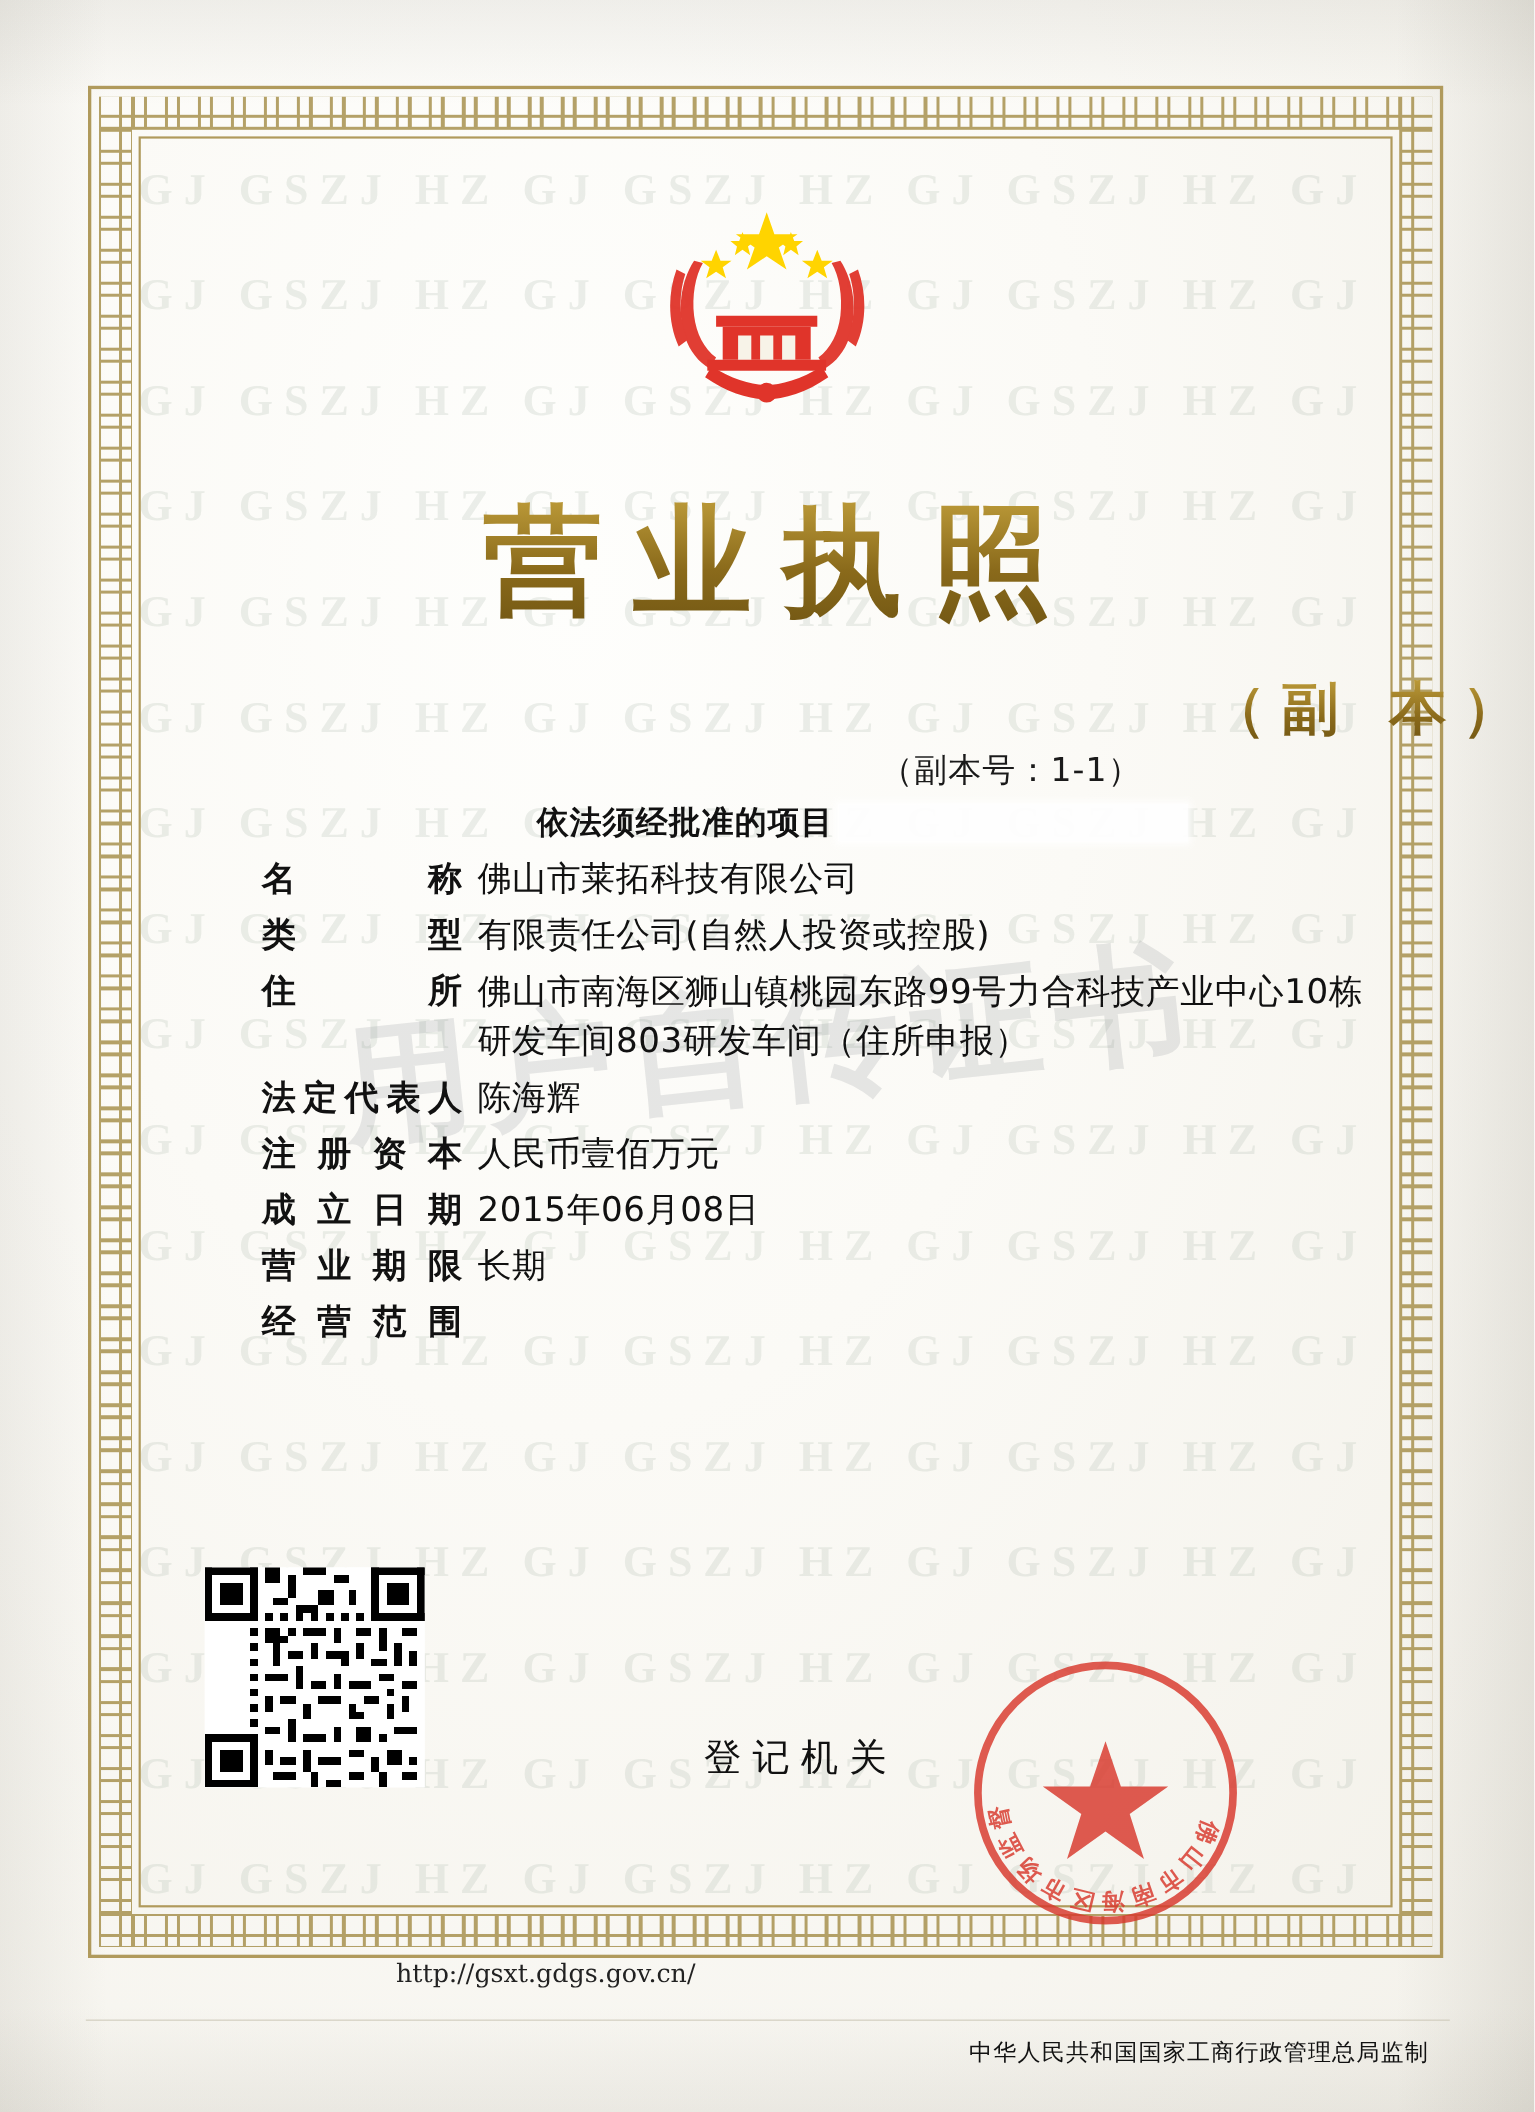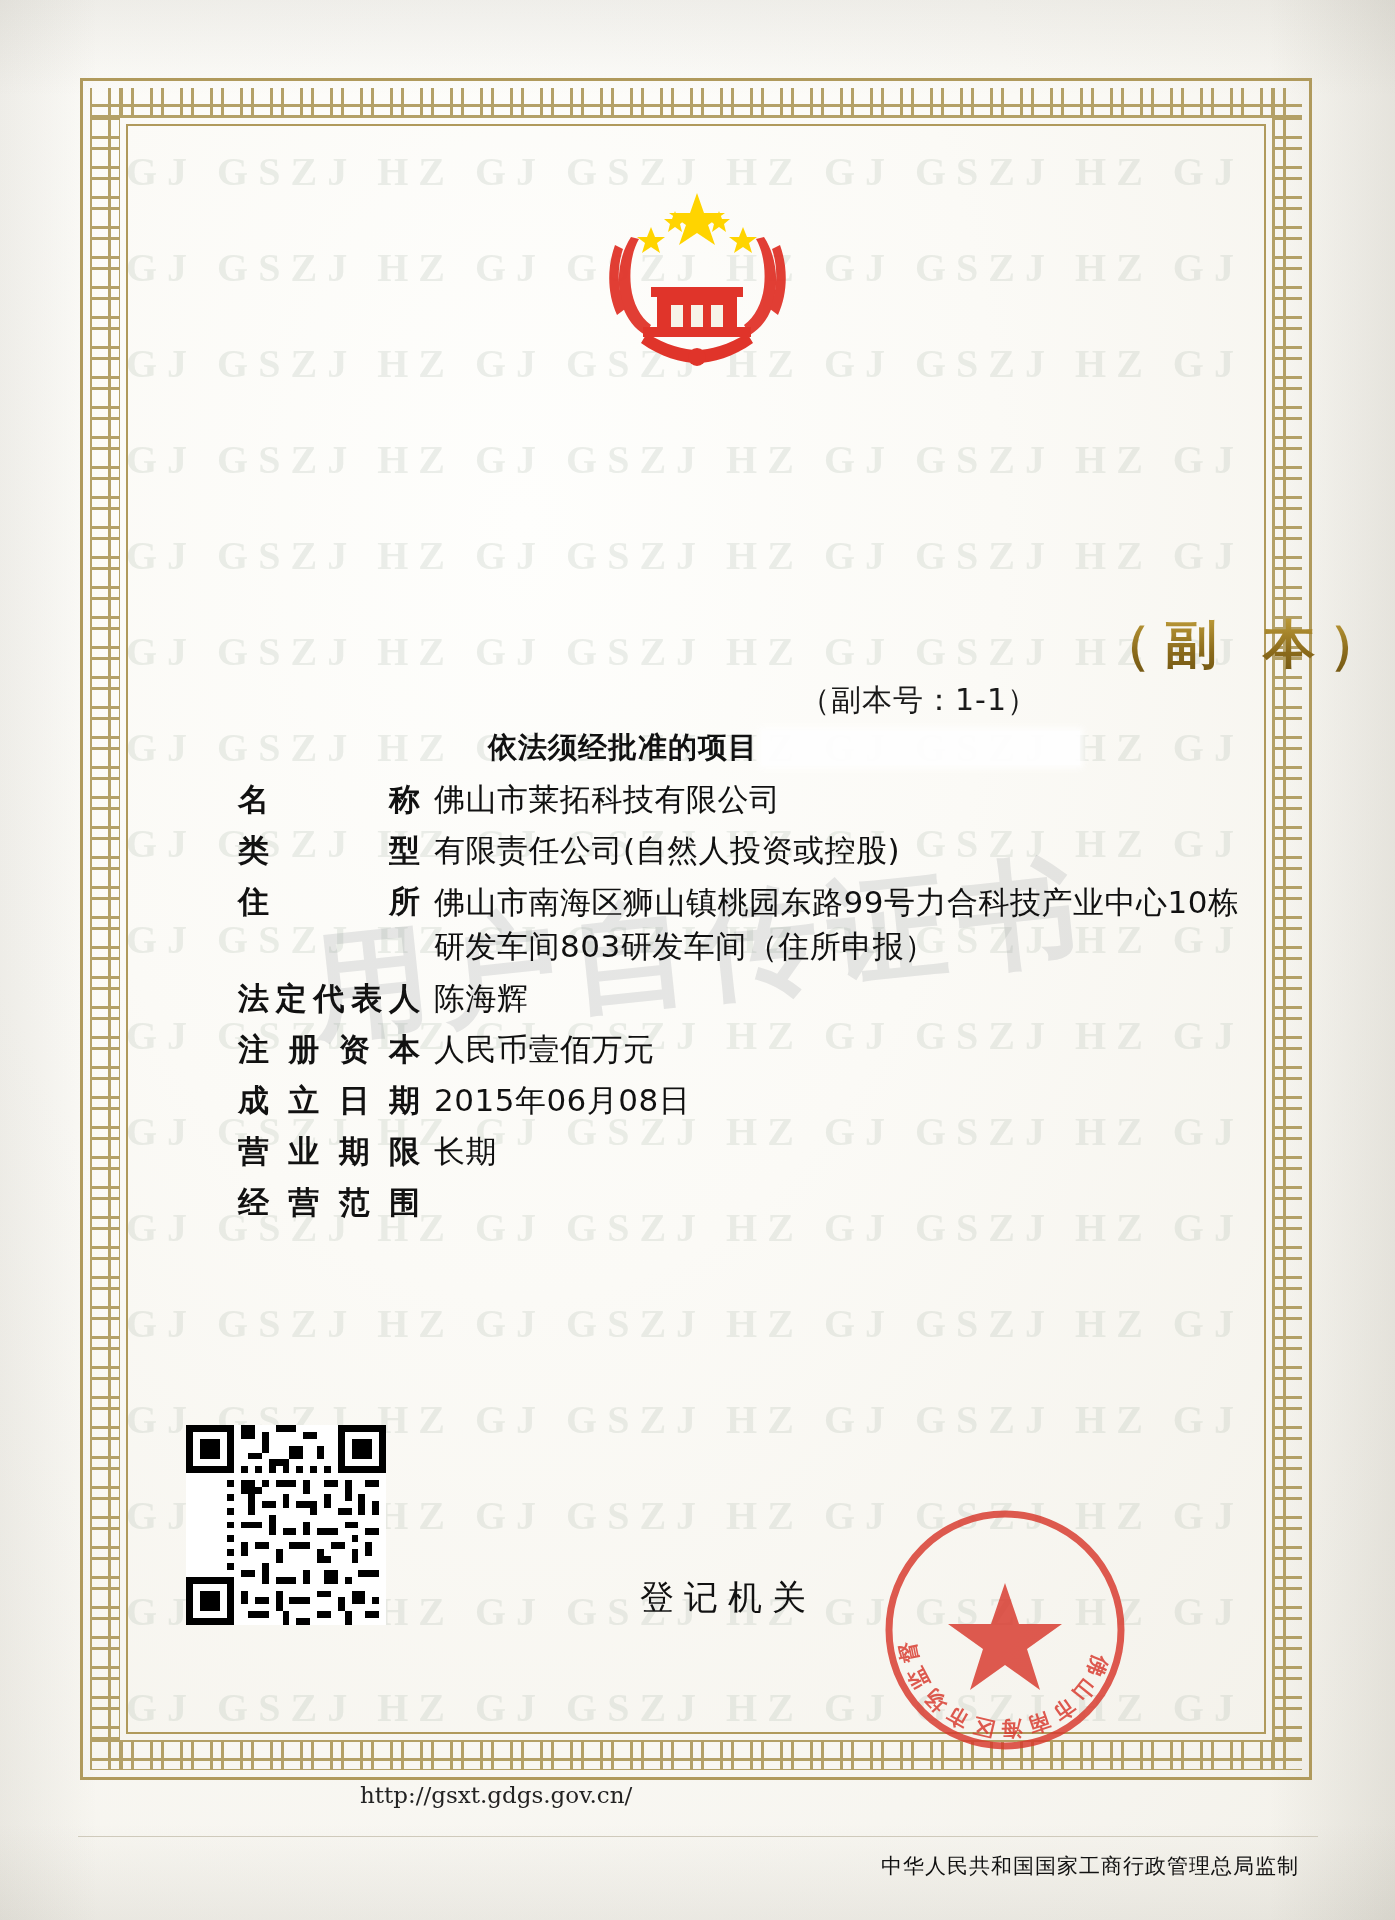--- a/index.html
+++ b/index.html
@@ -351,20 +351,21 @@
       <g fill="#ffd400">
         <polygon points="112,18 119,38 140,38 123,50 130,70 112,58 94,70 101,50 84,38 105,38"></polygon>
         <polygon points="66,52 70,62 80,62 72,68 75,78 66,72 57,78 60,68 52,62 62,62"></polygon>
         <polygon points="90,36 93,44 101,44 95,49 97,57 90,52 83,57 85,49 79,44 87,44"></polygon>
         <polygon points="134,36 137,44 145,44 139,49 141,57 134,52 127,57 129,49 123,44 131,44"></polygon>
         <polygon points="158,52 162,62 172,62 164,68 167,78 158,72 149,78 152,68 144,62 154,62"></polygon>
       </g>
     </svg>
   </div>
 
+  <div id="title">营业执照</div>
   <div id="subtitle">（副 本）</div>
   <div id="copy-no">（副本号：1-1）</div>
 
   <div id="watermark">用户自传证书</div>
 
   <div id="credit-row">
     <div id="credit-label">依法须经批准的项目</div>
     <div id="credit-redaction"></div>
   </div>
 

